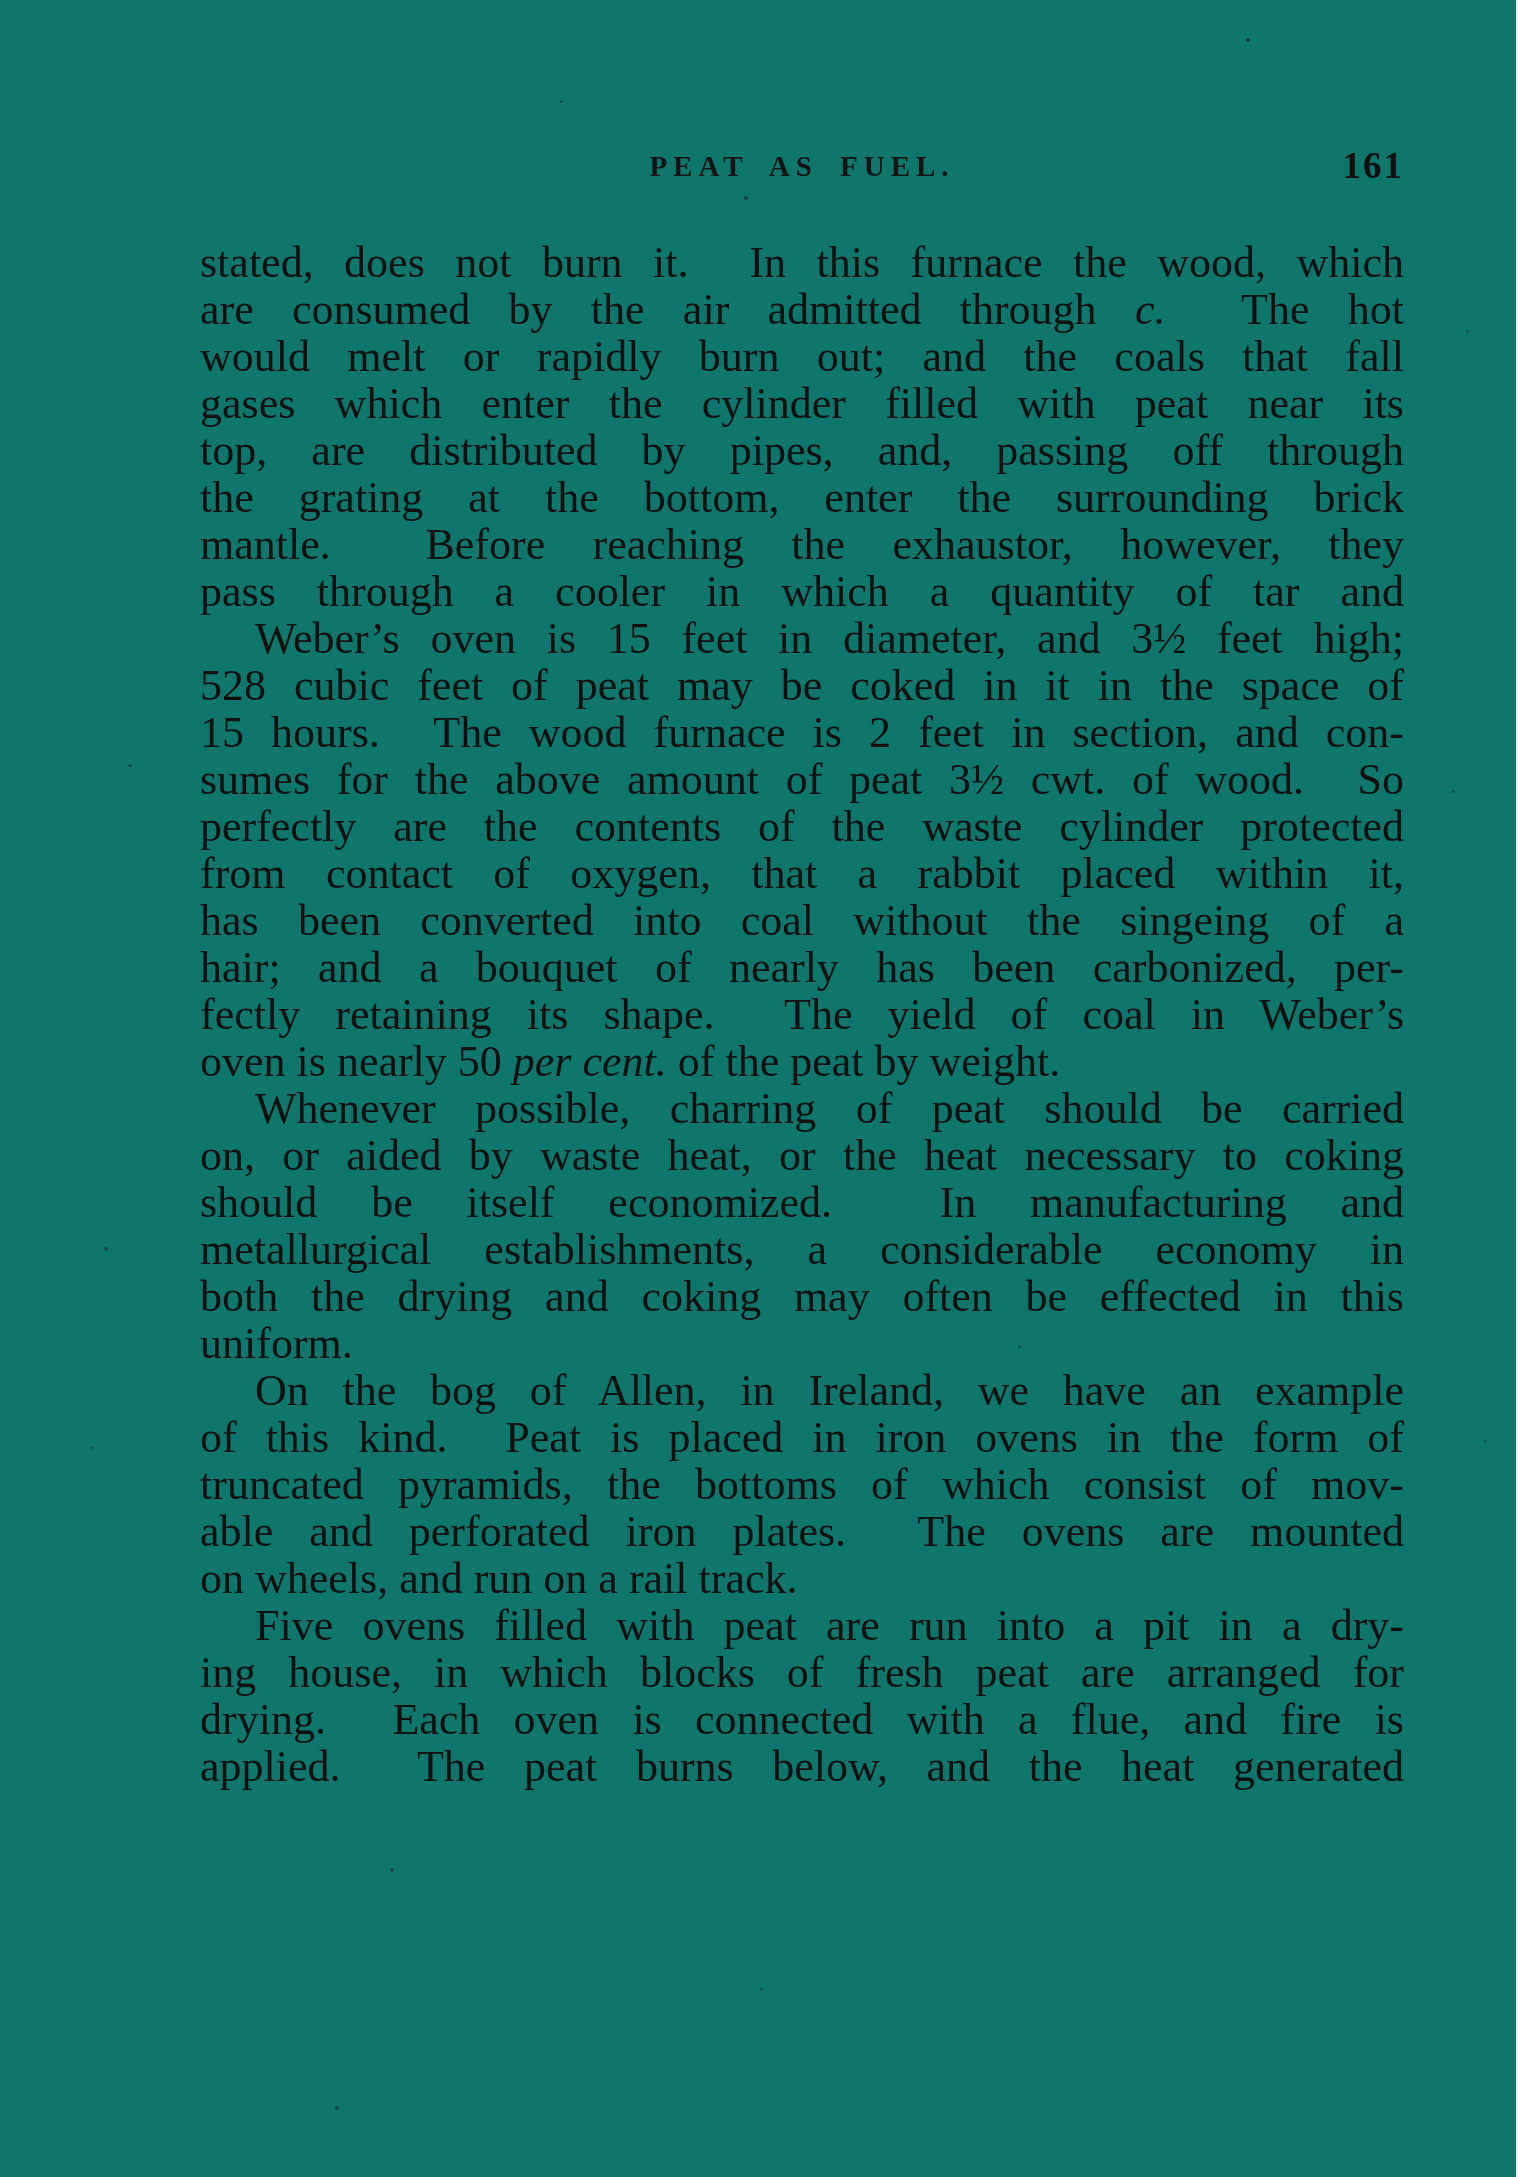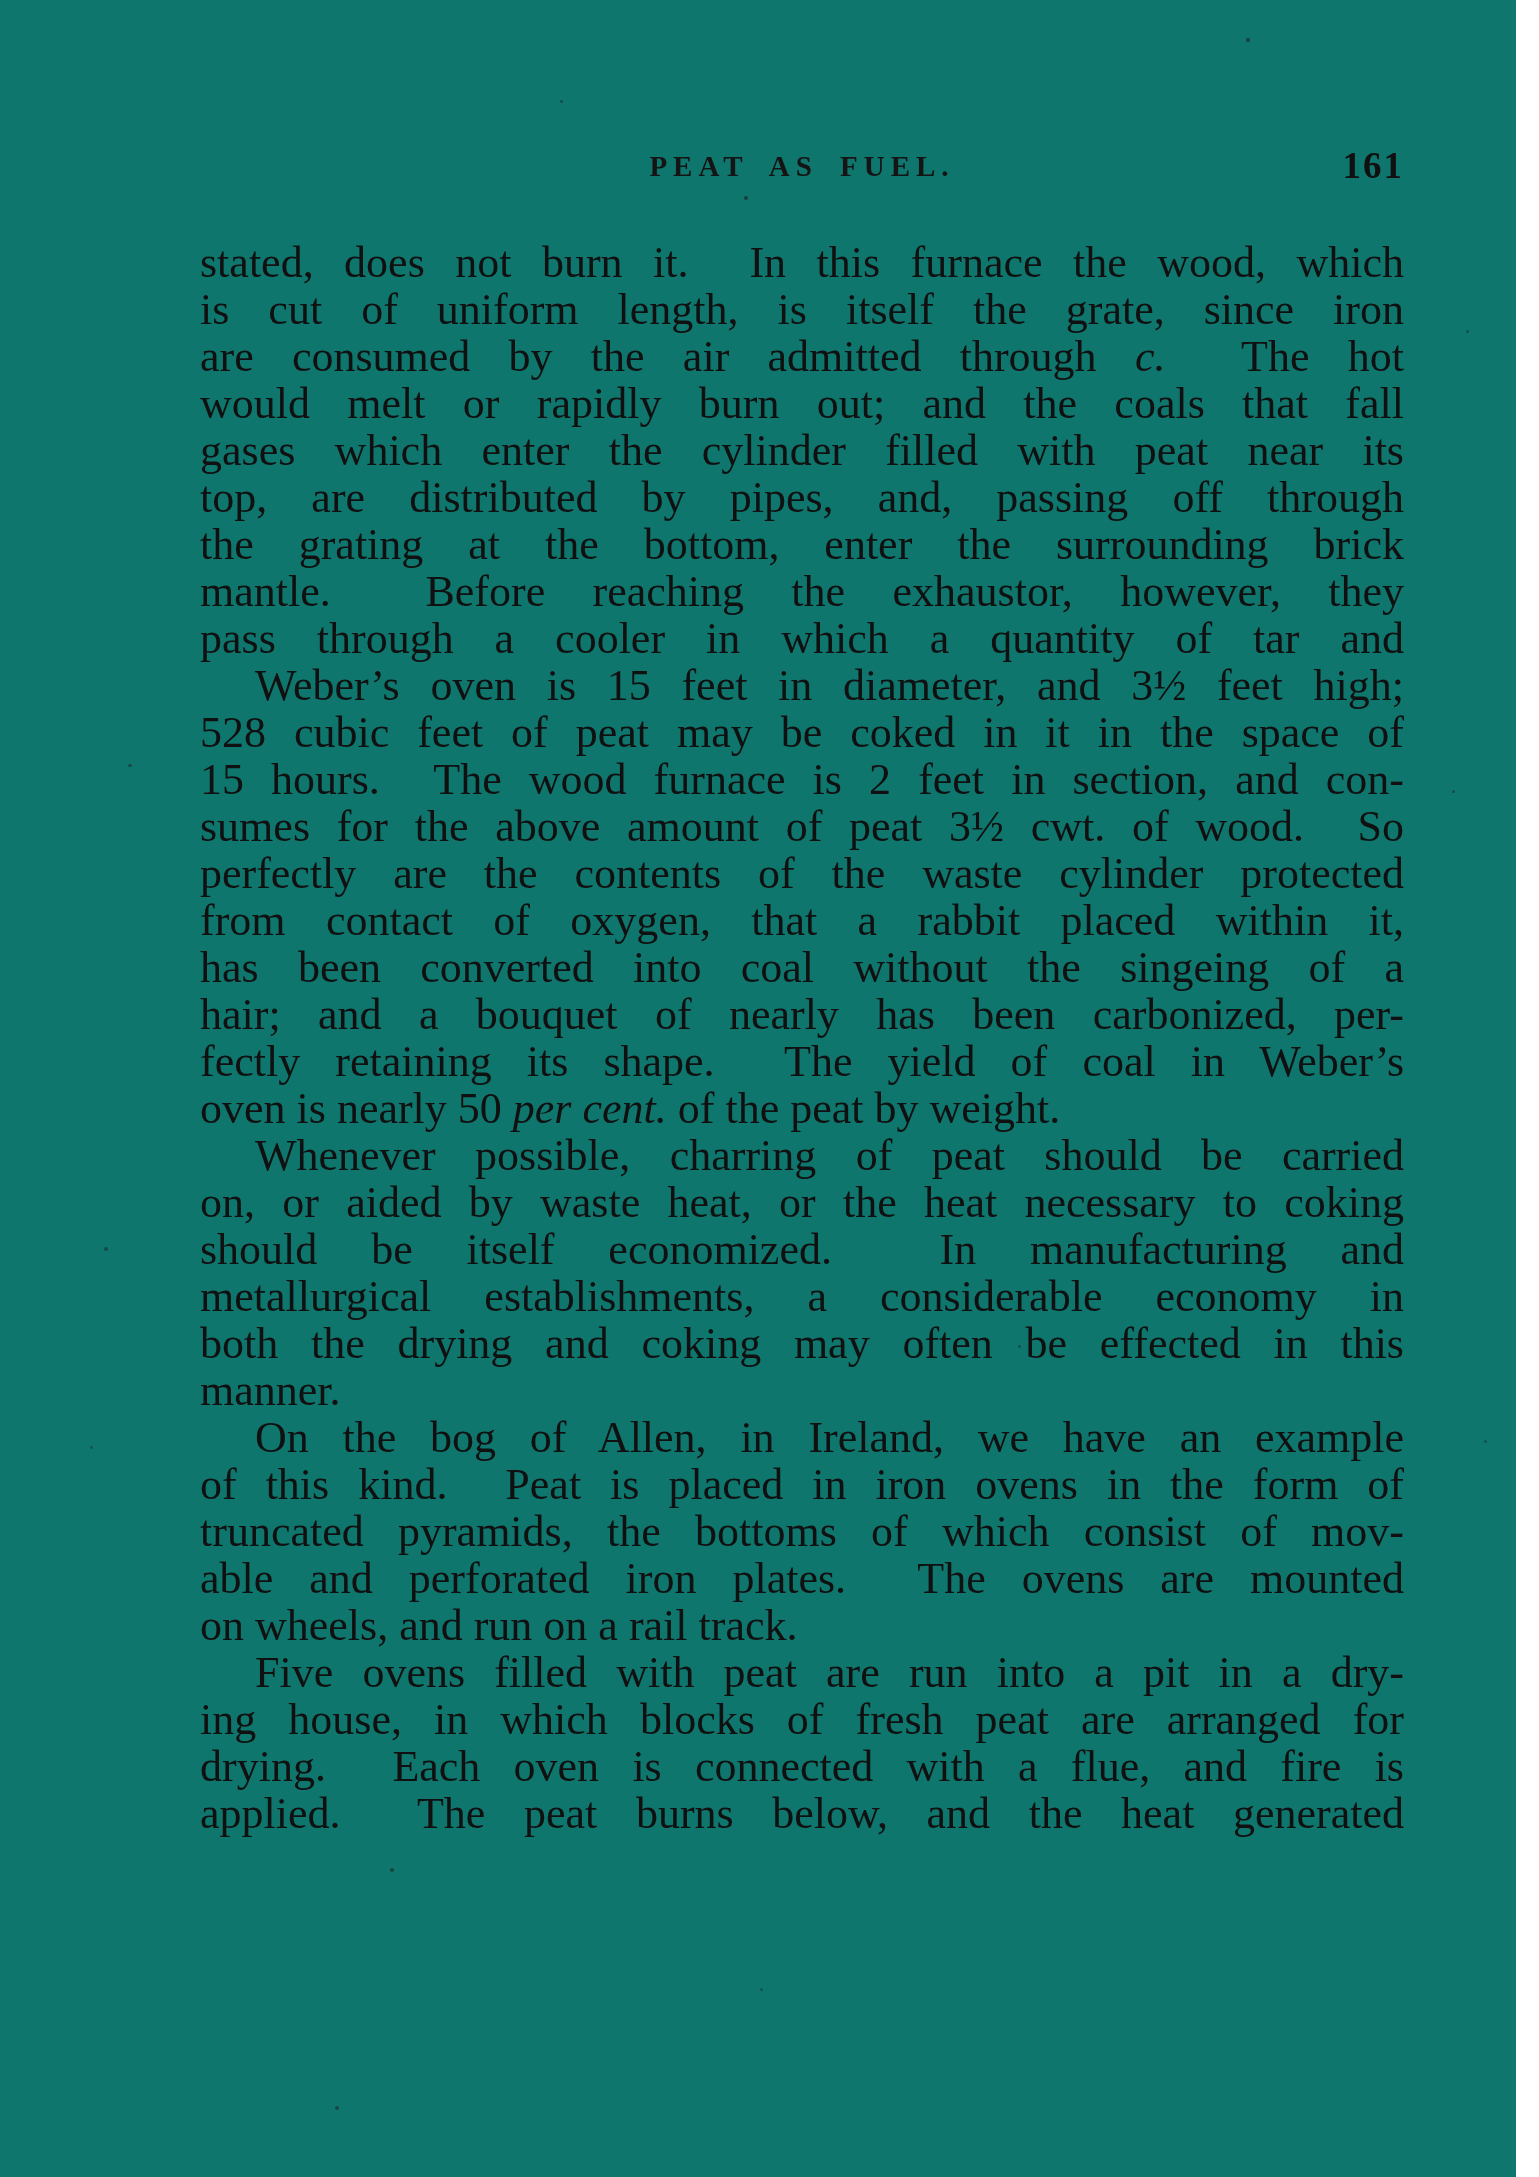--- a/index.html
+++ b/index.html
@@ -64,21 +64,20 @@
 
   <header class="page-header">
     <div class="running-title">PEAT AS FUEL.</div>
     <div class="page-number">161</div>
   </header>
 
   <main class="text-block">
 
     <div class="para">
       <div class="line">stated, does not burn it.&nbsp; In this furnace the wood, which</div>
-      <div class="line">is cut of uniform length, is itself the grate, since iron</div>
       <div class="line"><span>are consumed by the air admitted through </span><i>c.</i><span>&nbsp; The hot</span></div>
       <div class="line">would melt or rapidly burn out; and the coals that fall</div>
       <div class="line">gases which enter the cylinder filled with peat near its</div>
       <div class="line">top, are distributed by pipes, and, passing off through</div>
       <div class="line">the grating at the bottom, enter the surrounding brick</div>
       <div class="line">mantle.&nbsp; Before reaching the exhaustor, however, they</div>
       <div class="line">pass through a cooler in which a quantity of tar and</div>
     </div>
 
     <div class="para">
@@ -93,21 +92,21 @@
       <div class="line">fectly retaining its shape.&nbsp; The yield of coal in Weber’s</div>
       <div class="line last"><span>oven is nearly 50 </span><i>per cent.</i><span> of the peat by weight.</span></div>
     </div>
 
     <div class="para">
       <div class="line indent">Whenever possible, charring of peat should be carried</div>
       <div class="line">on, or aided by waste heat, or the heat necessary to coking</div>
       <div class="line">should be itself economized.&nbsp; In manufacturing and</div>
       <div class="line">metallurgical establishments, a considerable economy in</div>
       <div class="line">both the drying and coking may often be effected in this</div>
-      <div class="line last">manner.</div>
+      <div class="line last">uniform.</div>
     </div>
 
     <div class="para">
       <div class="line indent">On the bog of Allen, in Ireland, we have an example</div>
       <div class="line">of this kind.&nbsp; Peat is placed in iron ovens in the form of</div>
       <div class="line">truncated pyramids, the bottoms of which consist of mov-</div>
       <div class="line">able and perforated iron plates.&nbsp; The ovens are mounted</div>
       <div class="line last">on wheels, and run on a rail track.</div>
     </div>
 

